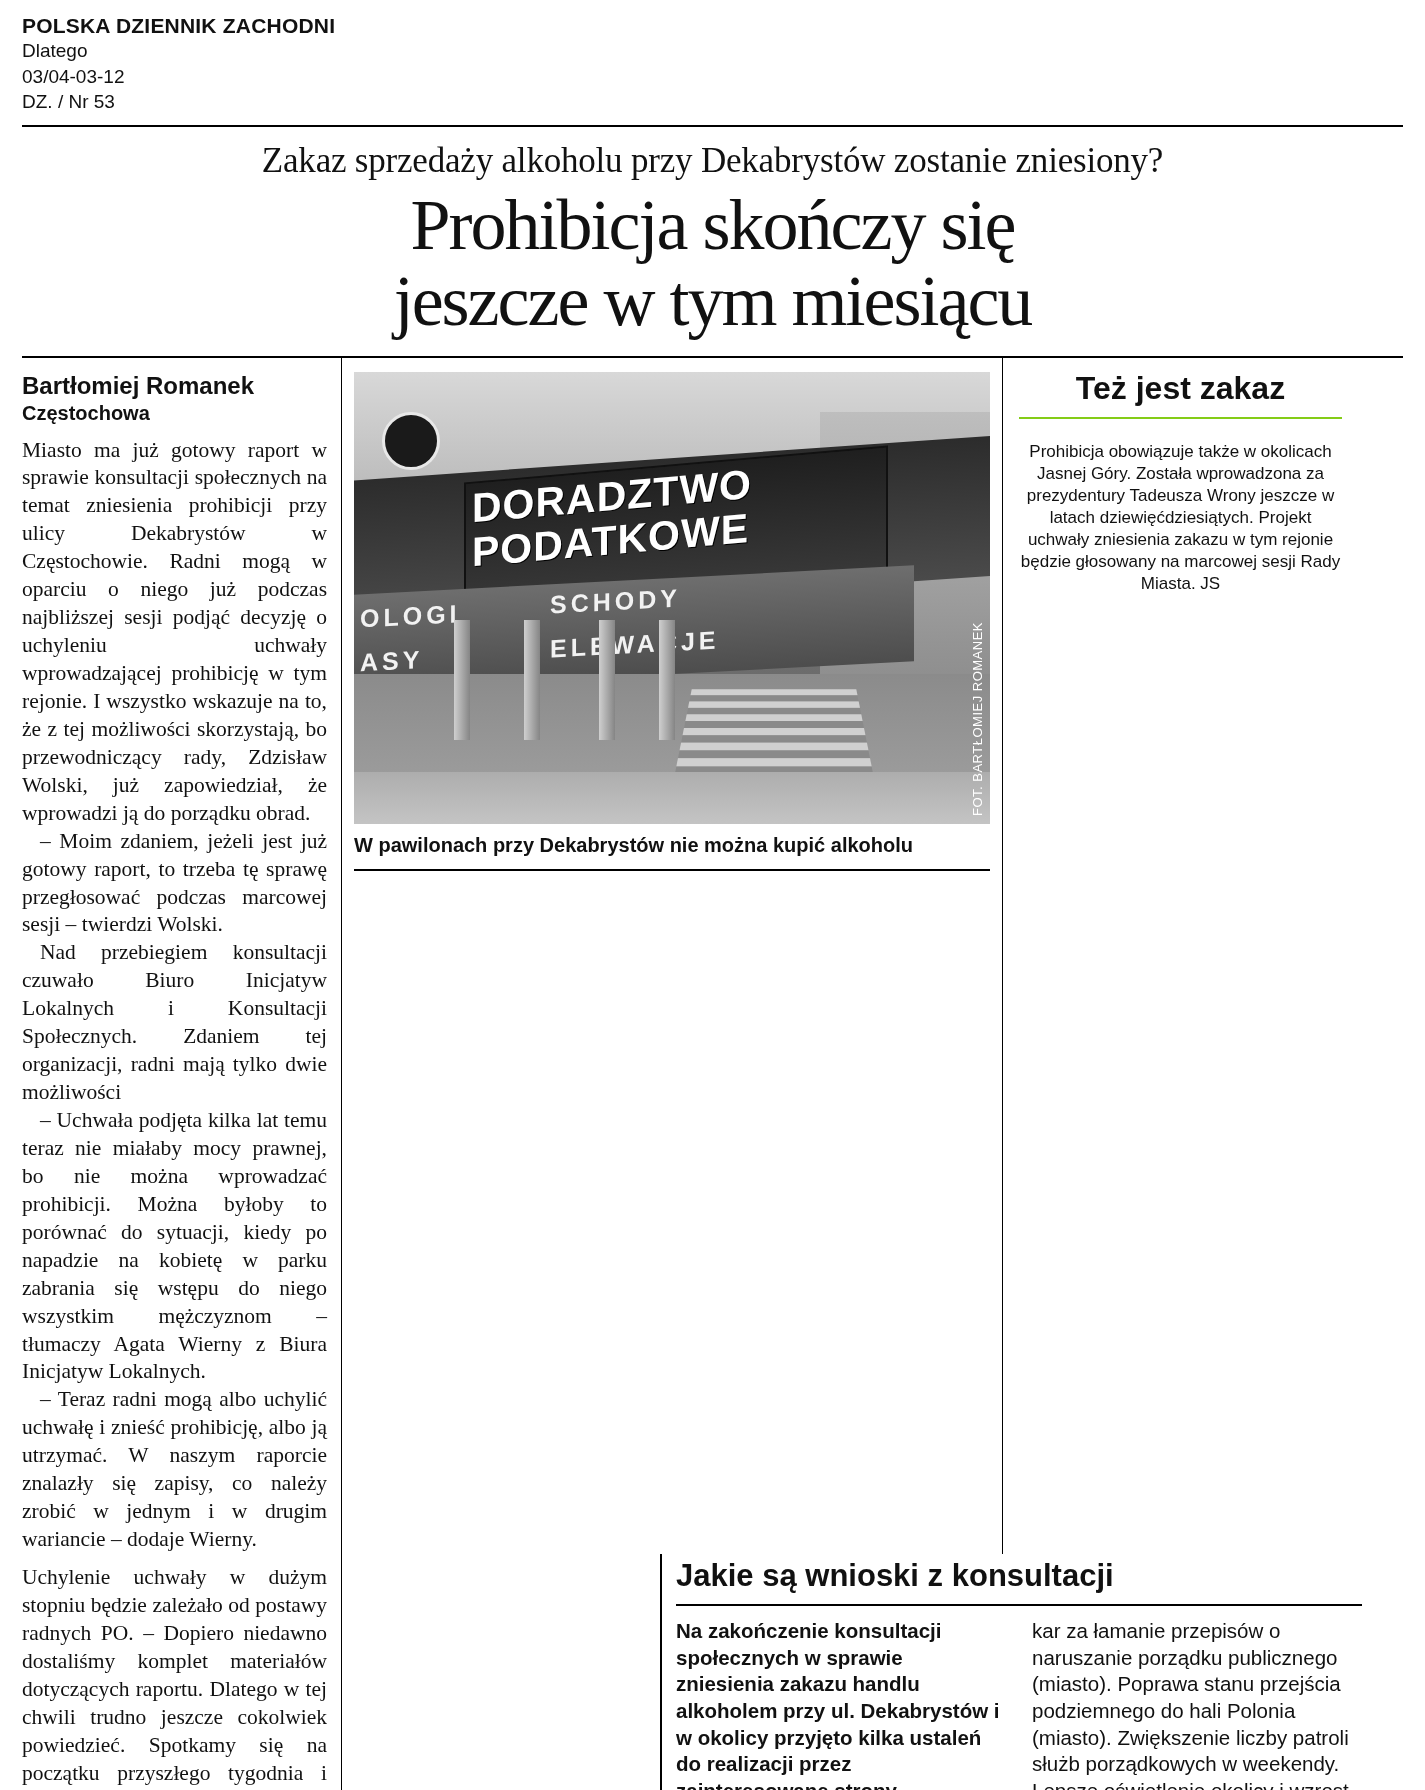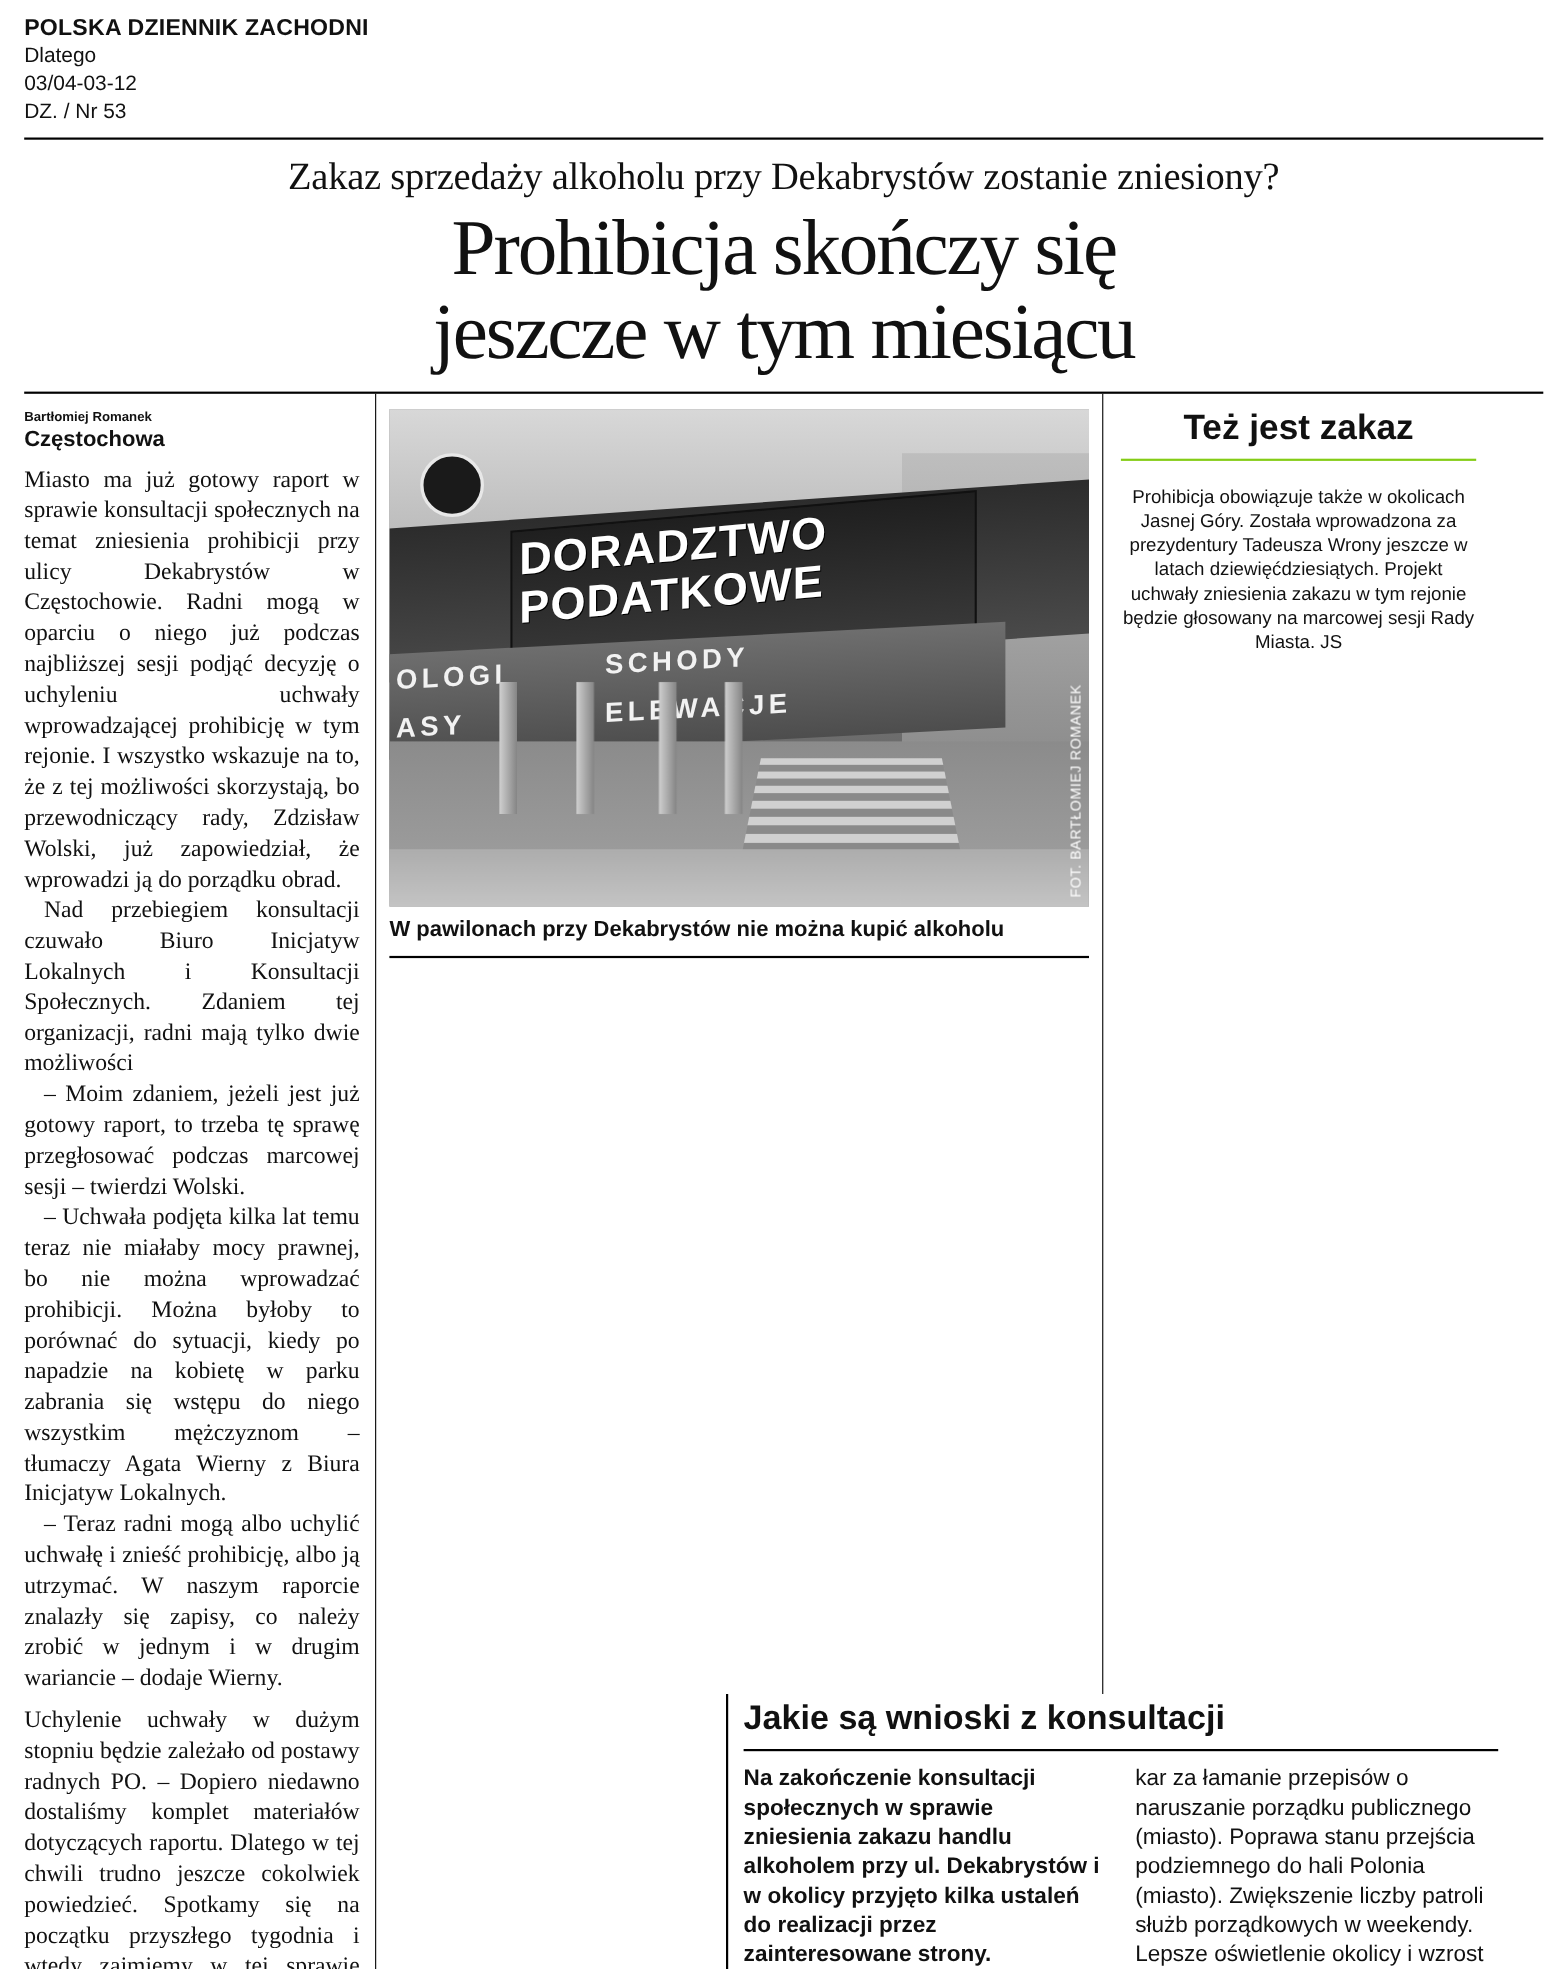--- a/index.html
+++ b/index.html
@@ -85,21 +85,21 @@
   .col-right {
     width: 340px;
     padding: 0;
     box-sizing: border-box;
     border-left: 1px solid #000;
   }
 
   .byline {
     font-family: "Liberation Sans", sans-serif;
     font-weight: bold;
-    font-size: 12px;
+    font-size: 24px;
     margin-bottom: 2px;
   }
   .byline-city {
     font-family: "Liberation Sans", sans-serif;
     font-weight: bold;
     font-size: 20px;
     margin-bottom: 12px;
   }
   .body-serif p {
     font-family: "Liberation Serif", serif;
@@ -331,22 +331,22 @@
   </div>
   <div class="rule-head"></div>
 
   <div class="main">
 
     <div class="col-left">
       <div class="byline">Bartłomiej Romanek</div>
       <div class="byline-city">Częstochowa</div>
       <div class="body-serif">
         <p>Miasto ma już gotowy raport w sprawie konsultacji społecznych na temat zniesienia prohibicji przy ulicy Dekabrystów w Częstochowie. Radni mogą w oparciu o niego już podczas najbliższej sesji podjąć decyzję o uchyleniu uchwały wprowadzającej prohibicję w tym rejonie. I wszystko wskazuje na to, że z tej możliwości skorzystają, bo przewodniczący rady, Zdzisław Wolski, już zapowiedział, że wprowadzi ją do porządku obrad.</p>
+        <p>– Moim zdaniem, jeżeli jest już gotowy raport, to trzeba tę sprawę przegłosować podczas marcowej sesji – twierdzi Wolski.</p>
         <p>Nad przebiegiem konsultacji czuwało Biuro Inicjatyw Lokalnych i Konsultacji Społecznych. Zdaniem tej organizacji, radni mają tylko dwie możliwości</p>
-        <p>– Moim zdaniem, jeżeli jest już gotowy raport, to trzeba tę sprawę przegłosować podczas marcowej sesji – twierdzi Wolski.</p>
         <p>– Uchwała podjęta kilka lat temu teraz nie miałaby mocy prawnej, bo nie można wprowadzać prohibicji. Można byłoby to porównać do sytuacji, kiedy po napadzie na kobietę w parku zabrania się wstępu do niego wszystkim mężczyznom – tłumaczy Agata Wierny z Biura Inicjatyw Lokalnych.</p>
         <p>– Teraz radni mogą albo uchylić uchwałę i znieść prohibicję, albo ją utrzymać. W naszym raporcie znalazły się zapisy, co należy zrobić w jednym i w drugim wariancie – dodaje Wierny.</p>
       </div>
     </div>
 
     <div class="col-center">
       <div class="photo-wrap">
         <div class="photo"></div>
         <div class="sky"></div>
         <div class="building-right"></div>

